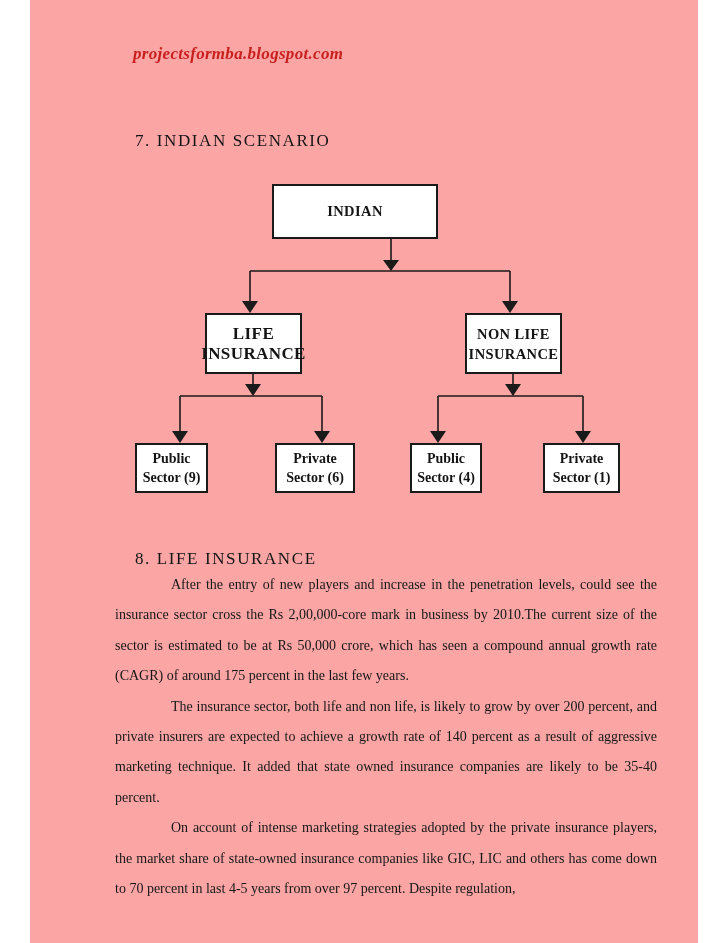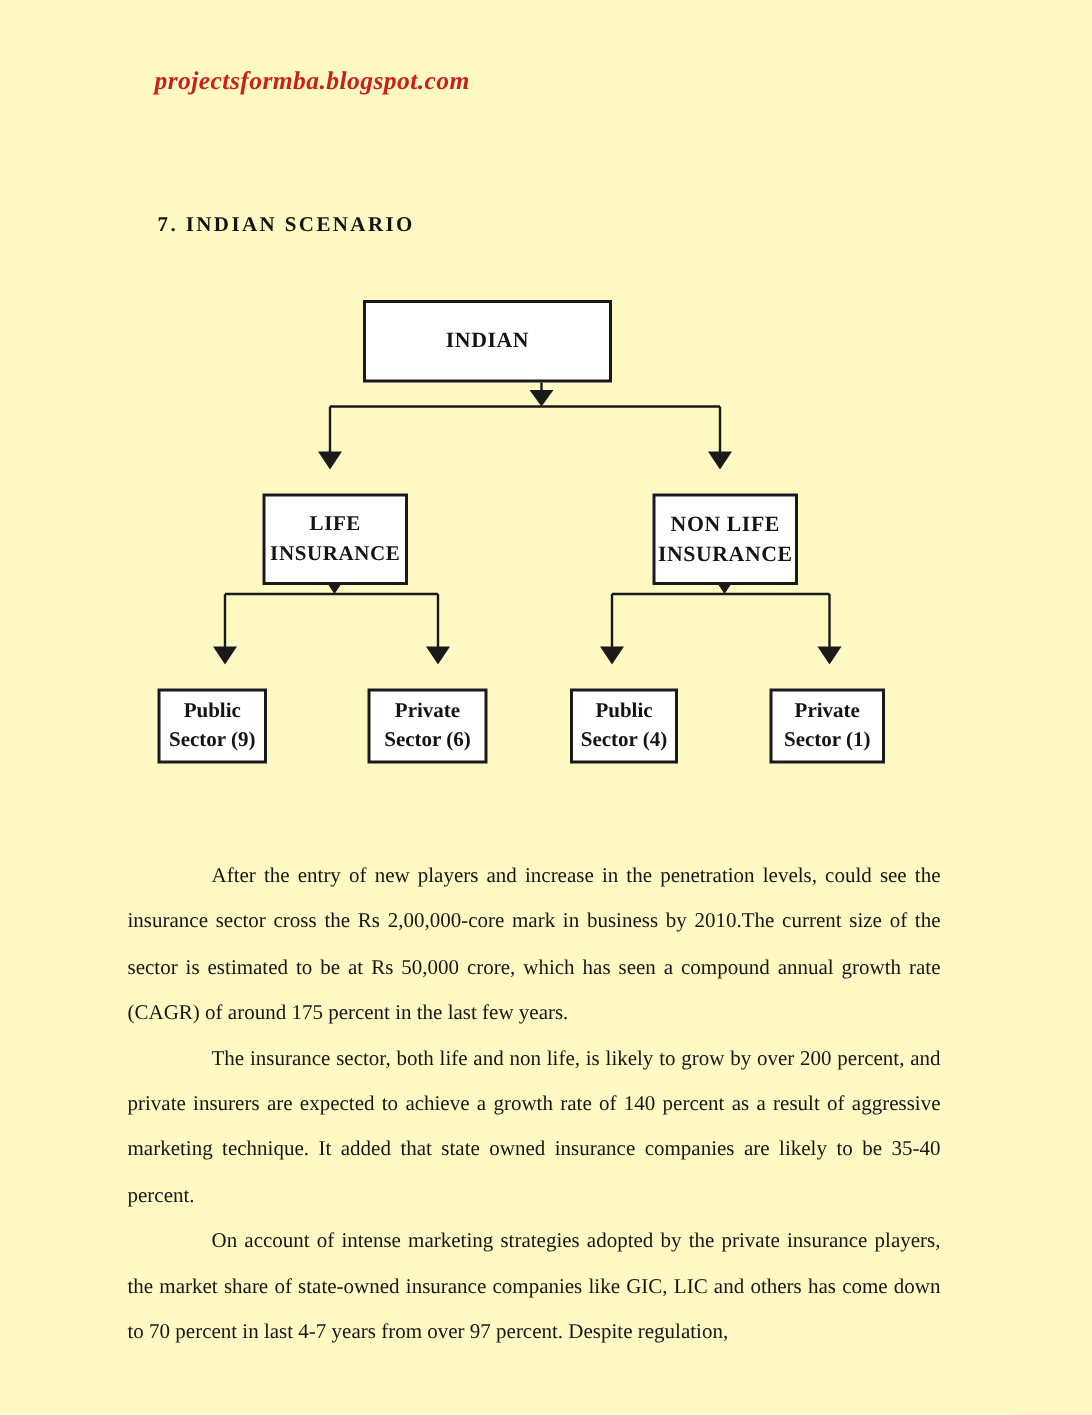--- a/index.html
+++ b/index.html
@@ -1,53 +1,53 @@
 <!DOCTYPE html>
 <html><head>
 <meta charset="utf-8">
 <style>
   * { margin:0; padding:0; box-sizing:border-box; }
   html,body { background:#ffffff; }
   body { font-family:"Liberation Serif", serif; }
 
   .page {
-    position:relative; width:728px; height:943px;
-    background:#fef9c3; overflow:hidden; margin:0 auto;
+    position:relative; width:668px; height:943px;
+    background:#fca5a5; overflow:hidden; margin:0 auto;
   }
 
   .site-link {
     position:absolute; left:103px; top:44px;
     font-family:"Liberation Serif", serif;
     font-style:italic; font-weight:bold; font-size:17px;
     letter-spacing:0.3px; color:#c8201f; text-decoration:none;
     cursor:pointer;
   }
 
   .doc-heading {
     position:absolute; left:105px;
-    font-weight:bold; font-size:14px; letter-spacing:1.6px;
-    color:#141414; white-space:nowrap;margin-top:12px;
+    font-weight:normal; font-size:17px; letter-spacing:1.6px;
+    color:#141414; white-space:nowrap;
   }
   .heading-7 { top:131px; }
   .heading-8 { top:549px; }
 
   .diagram { position:absolute; left:80px; top:180px; width:560px; height:325px; }
   .diagram svg { position:absolute; left:0; top:0; }
   .diagram svg line { stroke:#1a1a1a; stroke-width:1.6; }
   .diagram svg polygon { fill:#1a1a1a; stroke:none; }
 
   .node {
     position:absolute; border:2px solid #1a1a1a; background:#ffffff;
     display:flex; flex-direction:column; align-items:center; justify-content:center;
-    text-align:center; font-weight:bold; color:#141414;margin-top:16px;
+    text-align:center; font-weight:bold; color:#141414;
   }
   .node span { display:block; white-space:nowrap; }
 
   .node-root    { left:162px; top:4px;   width:166px; height:55px; font-size:14.5px; line-height:19px; letter-spacing:0.4px; }
-  .node-life    { left:95px;  top:133px; width:97px;  height:61px; font-size:14px; line-height:20px; letter-spacing:0.4px; }
+  .node-life    { left:95px;  top:133px; width:97px;  height:61px; font-size:17px; line-height:20px; letter-spacing:0.4px; }
   .node-nonlife { left:355px; top:133px; width:97px;  height:61px; font-size:14.5px; line-height:20px; letter-spacing:0.4px;align-items:center; }
   .node-b1 { left:25px;  top:263px; width:73px; height:50px; font-size:14px; line-height:19px; }
   .node-b2 { left:165px; top:263px; width:80px; height:50px; font-size:14px; line-height:19px; }
   .node-b3 { left:300px; top:263px; width:72px; height:50px; font-size:14px; line-height:19px; }
   .node-b4 { left:433px; top:263px; width:77px; height:50px; font-size:14px; line-height:19px; }
 
   .body-text {
     position:absolute; left:85px; top:570px; width:542px;
     font-size:14px; line-height:30.4px; text-align:justify;
     color:#161616;
@@ -124,20 +124,21 @@
       <span>Sector (4)</span>
     </div>
 
     <div class="node node-b4">
       <span>Private</span>
       <span>Sector (1)</span>
     </div>
 
   </div>
 
+  <div class="doc-heading heading-8">8. LIFE INSURANCE</div>
 
   <div class="body-text">
     <p>After the entry of new players and increase in the penetration levels, could see the insurance sector cross the Rs 2,00,000-core mark in business by 2010.The current size of the sector is estimated to be at Rs 50,000 crore, which has seen a compound annual growth rate (CAGR) of around 175 percent in the last few years.</p>
     <p>The insurance sector, both life and non life, is likely to grow by over 200 percent, and private insurers are expected to achieve a growth rate of 140 percent as a result of aggressive marketing technique. It added that state owned insurance companies are likely to be 35-40 percent.</p>
-    <p>On account of intense marketing strategies adopted by the private insurance players, the market share of state-owned insurance companies like GIC, LIC and others has come down to 70 percent in last 4-7 years from over 97 percent. Despite regulation,</p>
+    <p>On account of intense marketing strategies adopted by the private insurance players, the market share of state-owned insurance companies like GIC, LIC and others has come down to 70 percent in last 4-5 years from over 97 percent. Despite regulation,</p>
   </div>
 
 </div>
 
 </body></html>

